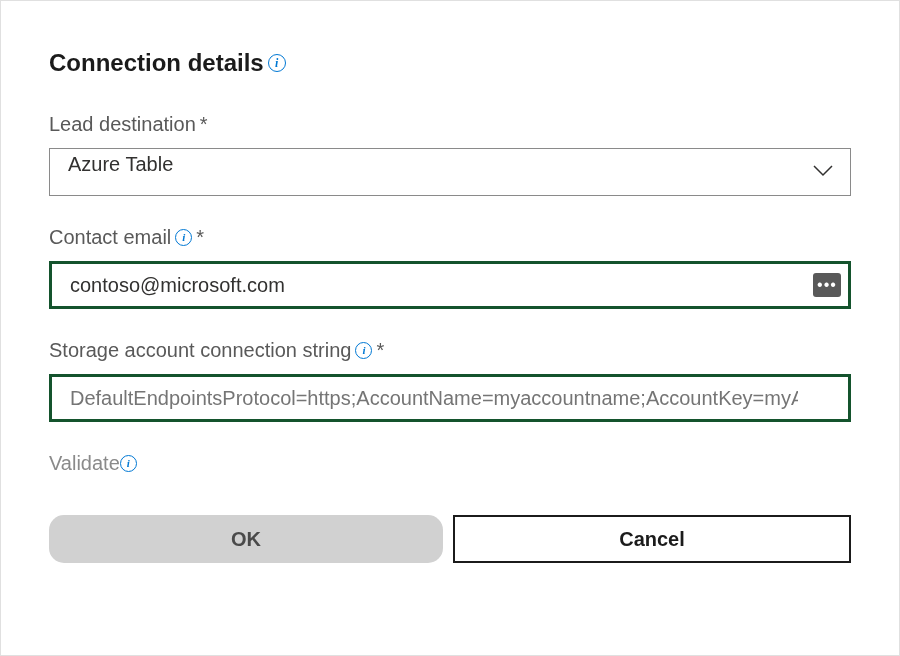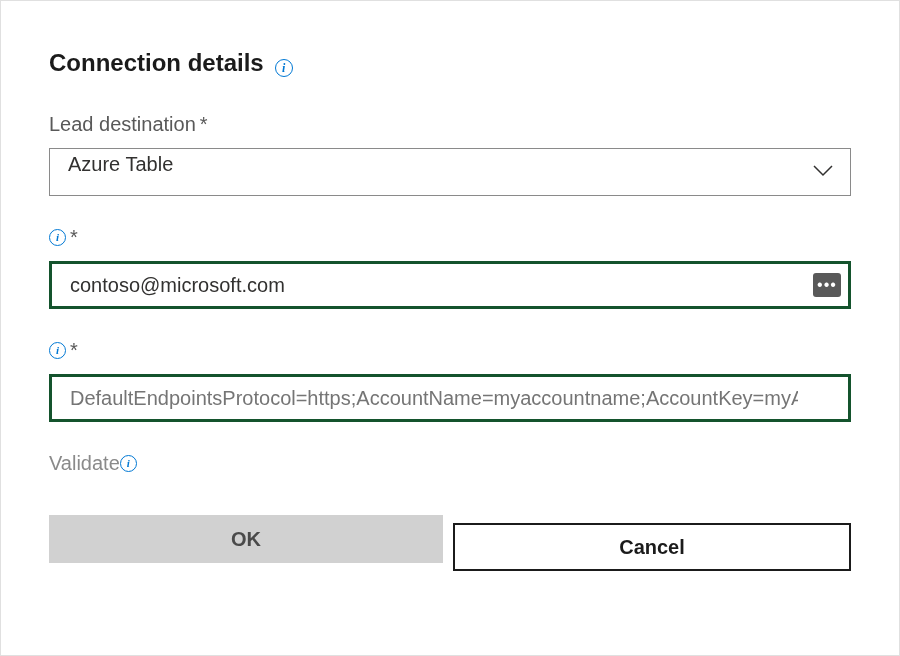--- a/index.html
+++ b/index.html
@@ -15,22 +15,22 @@
       height: 656px;
     }
     .panel {
       border: 1px solid #e0e0e0;
       padding: 48px 48px 48px 48px;
       width: 100%;
       height: 100%;
     }
     .header-row {
       display: flex;
-      align-items: flex-end;
-      gap: 11px;
+      align-items: center;
+      gap: 4px;
       margin-bottom: 36px;
     }
     .heading {
       font-size: 24px;
       font-weight: 600;
       color: #1b1b1b;
     }
     .info-icon {
       display: inline-flex;
       align-items: center;
@@ -149,26 +149,26 @@
       height: 48px;
       font-size: 20px;
       font-weight: 600;
       border: none;
       cursor: pointer;
       font-family: inherit;
     }
     .btn-ok {
       background: #d1d1d1;
       color: #4a4a4a;
+      border-radius: 15px;
     }
     .btn-cancel {
       background: #ffffff;
       color: #1b1b1b;
       border: 2px solid #1b1b1b;
-      margin-top: 8px;
     }
   </style>
 </head>
 <body>
 
 <div class="panel">
 
   <div class="header-row">
     <h1 class="heading">Connection details</h1>
     <span class="info-icon">i</span>
@@ -186,31 +186,33 @@
       <span class="chevron">
         <svg width="20" height="12" viewBox="0 0 20 12">
             <path d="M1 1 L10 10 L19 1" stroke="#323130" stroke-width="1.5" fill="none"></path>
           </svg>
       </span>
     </div>
   </div>
 
   <div class="field">
     <div class="label-row">
+      <span class="field-label">Contact email</span>
       <span class="info-icon info-icon-small">i</span>
       <span class="required">*</span>
     </div>
     <div class="text-input-wrap">
       <input type="text" class="text-input" value="contoso@microsoft.com" style="">
       <span class="pw-reveal">•••</span>
     </div>
   </div>
 
   <div class="field">
     <div class="label-row">
+      <span class="field-label">Storage account connection string</span>
       <span class="info-icon info-icon-small">i</span>
       <span class="required">*</span>
     </div>
     <div class="text-input-wrap">
       <input type="text" class="text-input placeholder-style" placeholder="DefaultEndpointsProtocol=https;AccountName=myaccountname;AccountKey=myA" style="">
     </div>
   </div>
 
   <div class="validate-row">
     <span class="validate-link">Validate</span>

